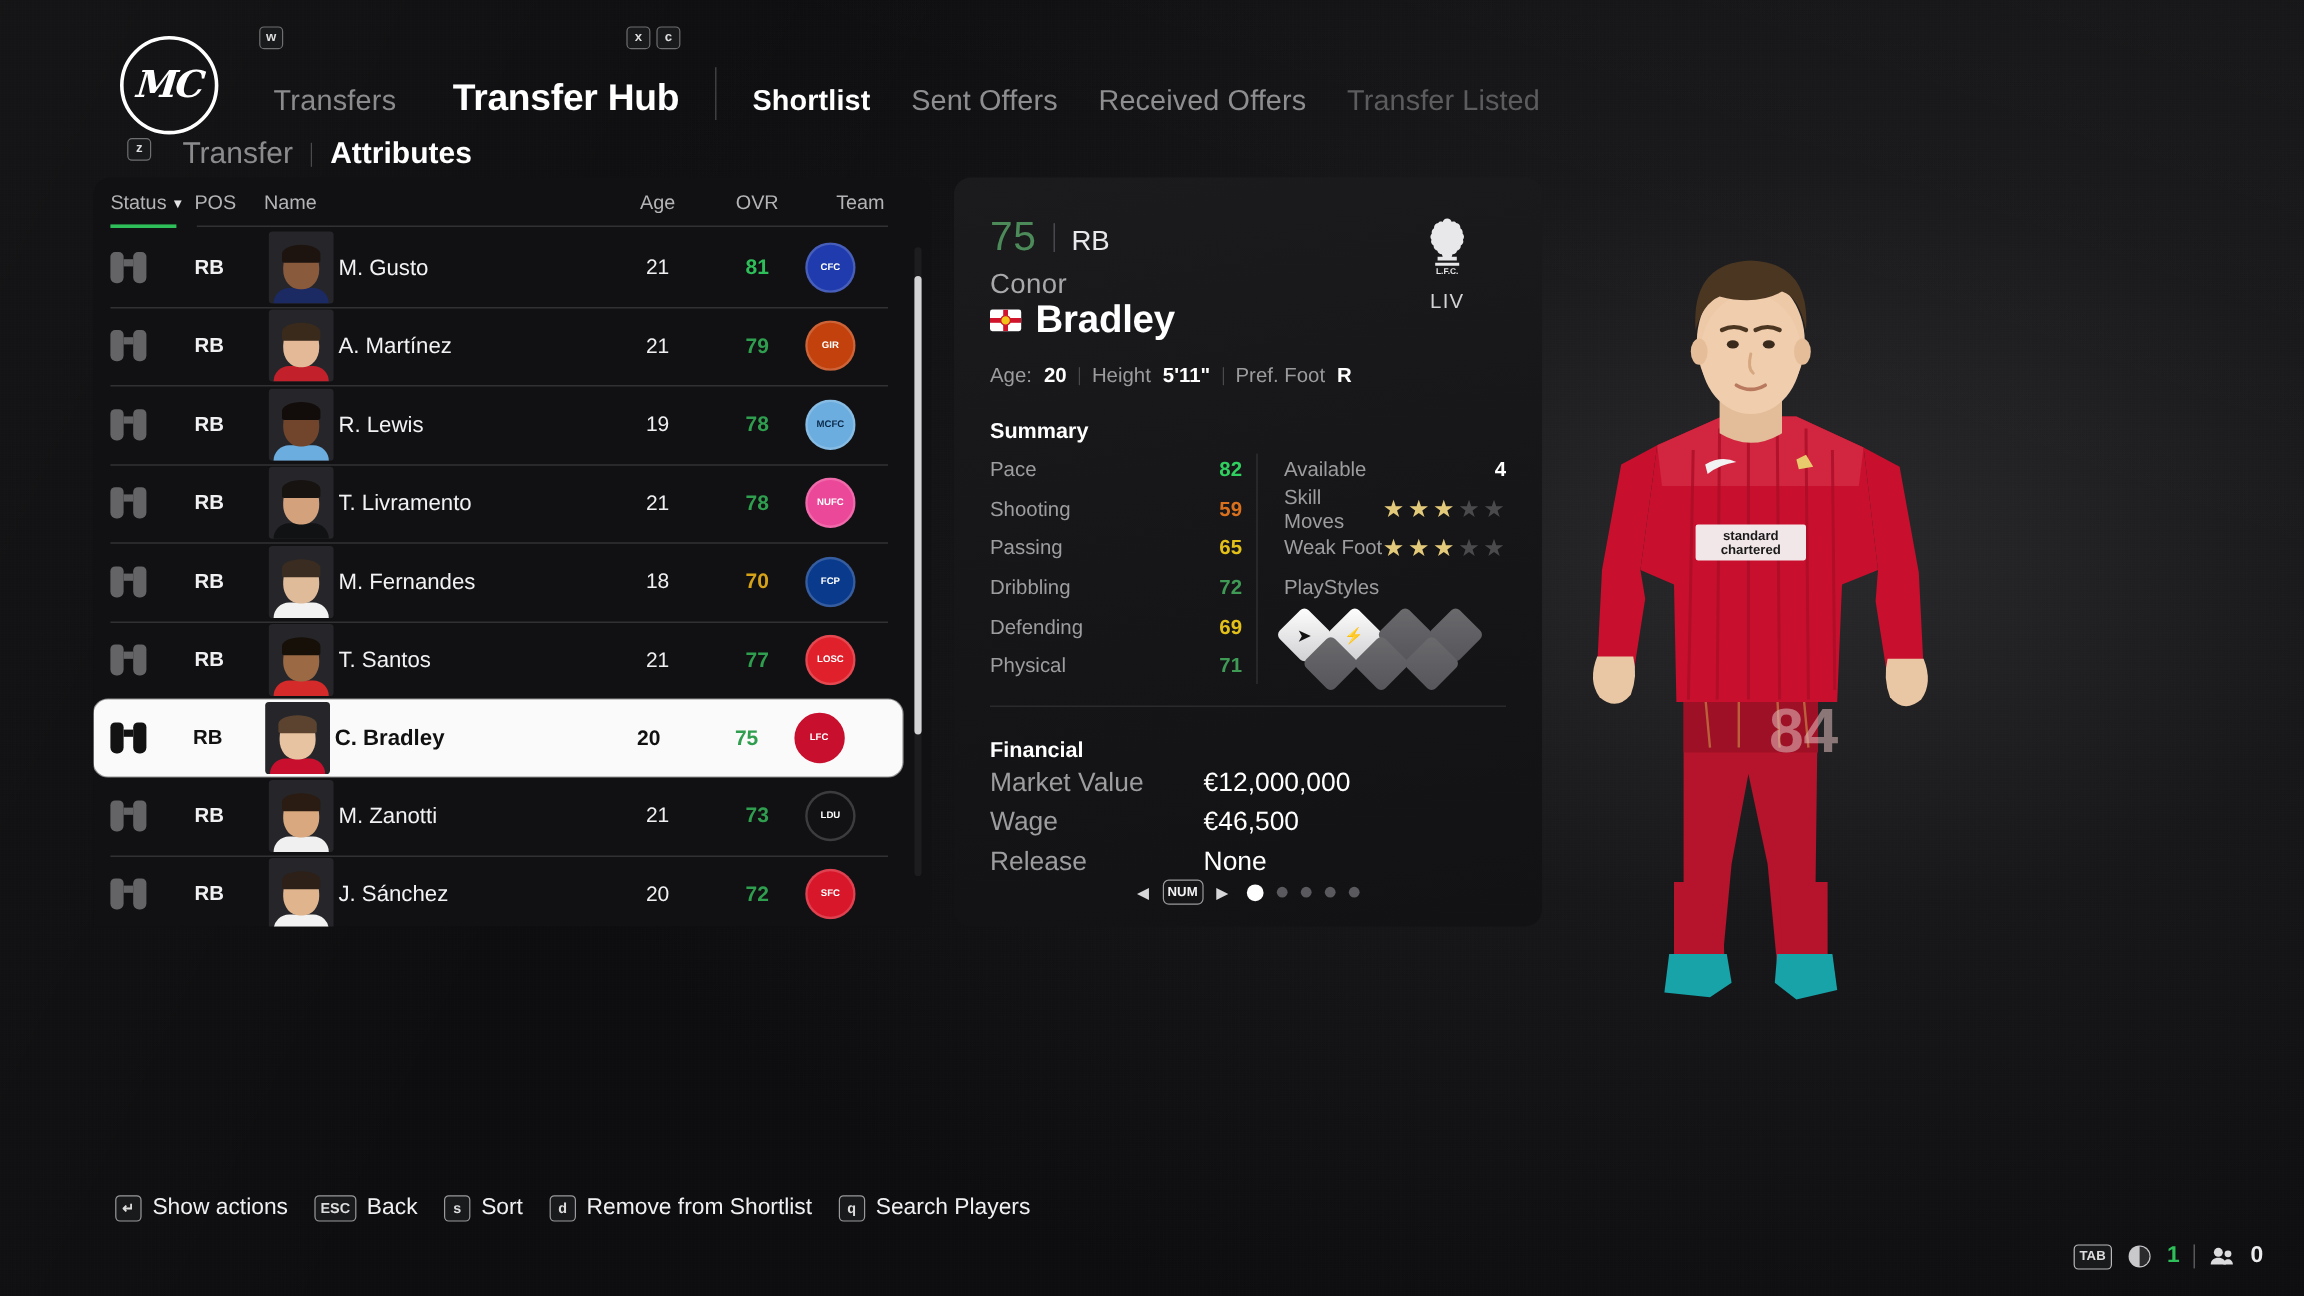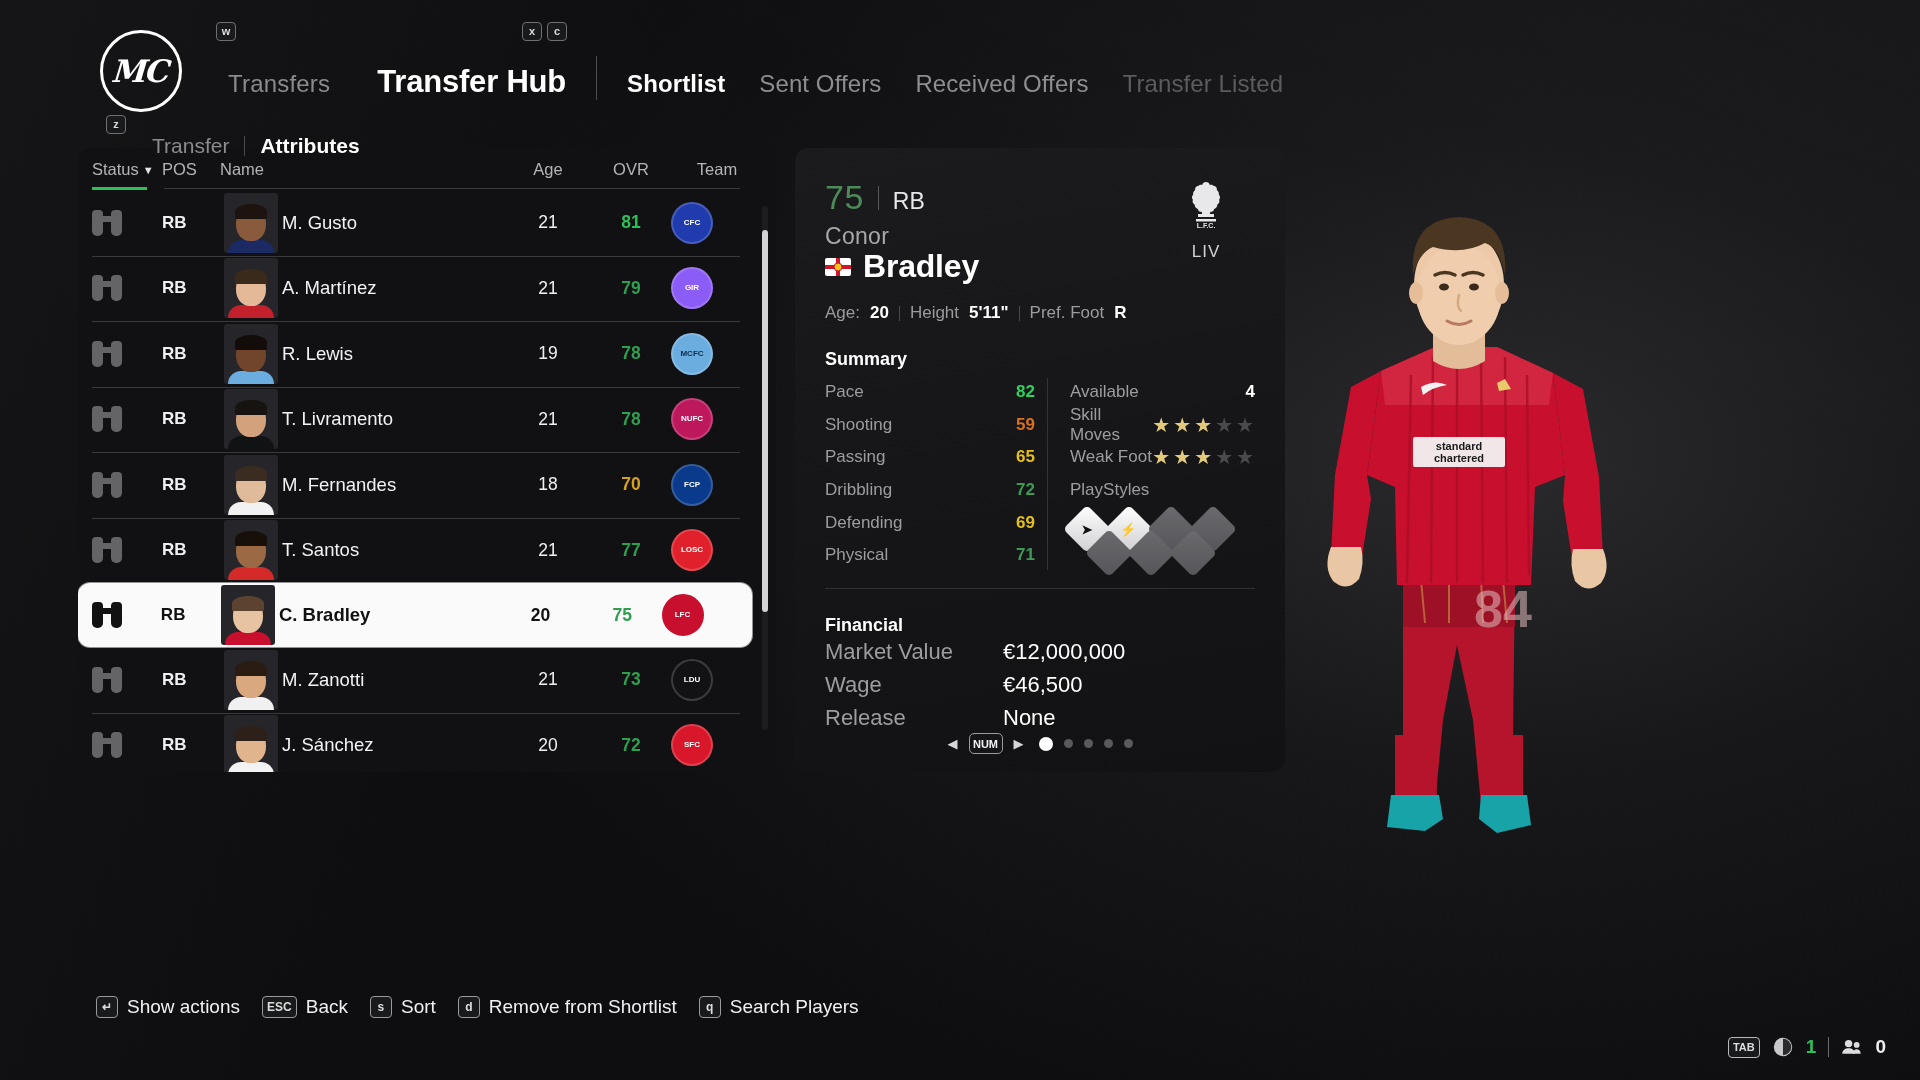--- a/index.html
+++ b/index.html
@@ -67,21 +67,21 @@
     font-size:11px; font-weight:700; line-height:1;
     font-family:"Liberation Sans", sans-serif;
   }
   .key-above { position:absolute; }
   .key-w { left:216px; top:22px; }
   .key-x { left:522px; top:22px; }
   .key-c { left:547px; top:22px; }
   .key-z { left:106px; top:115px; }
 
   .subtabs { position:absolute; left:152px; top:114px; display:flex; align-items:baseline; gap:0; }
-  .subtab { font-size:21px; color:#8b8b8e;margin-top:20px; }
+  .subtab { font-size:25px; color:#8b8b8e; }
   .subtab.active { color:#fff; font-weight:700; }
   .subtab-sep { width:1px; height:20px; background:#4a4a4d; margin:0 15px; position:relative; top:3px; }
 
   
   .list-panel {
     position:absolute; left:78px; top:148px; width:698px; height:624px;
     background:#111113; border-radius:14px 14px 0 0; overflow:hidden; z-index:5;
   }
   .list-head {
     display:flex; align-items:center; height:42px; padding:0 0 0 14px;
@@ -359,21 +359,21 @@
             <div class="face">
               <div class="body" style="background:#c2202a"></div>
               <div class="head" style="background:#e3b997"></div>
               <div class="hair" style="background:#3a2a1c"></div>
             </div>
           </div>
           <div class="c-name">A. Martínez</div>
           <div class="c-age">21</div>
           <div class="c-ovr" style="color:#2f9e4f">79</div>
           <div class="c-team">
-            <div class="crest" style="background:#8b5cf6;color:#ffffff;border:2px solid rgba(255,255,255,.18)">GIR</div>
+            <div class="crest" style="background:#c2410c;color:#ffffff;border:2px solid rgba(255,255,255,.18)">GIR</div>
           </div>
         </div>
         <div class="prow">
           <div class="c-status">
             <div class="binoc">
               <i></i>
               <b></b>
               <i></i>
             </div>
           </div>
@@ -405,21 +405,21 @@
             <div class="face">
               <div class="body" style="background:#111214"></div>
               <div class="head" style="background:#d3a27d"></div>
               <div class="hair" style="background:#171310"></div>
             </div>
           </div>
           <div class="c-name">T. Livramento</div>
           <div class="c-age">21</div>
           <div class="c-ovr" style="color:#2f9e4f">78</div>
           <div class="c-team">
-            <div class="crest" style="background:#be185d;color:#ffffff;border:2px solid rgba(255,255,255,.18)">NUFC</div>
+            <div class="crest" style="background:#ec4899;color:#ffffff;border:2px solid rgba(255,255,255,.18)">NUFC</div>
           </div>
         </div>
         <div class="prow">
           <div class="c-status">
             <div class="binoc">
               <i></i>
               <b></b>
               <i></i>
             </div>
           </div>

